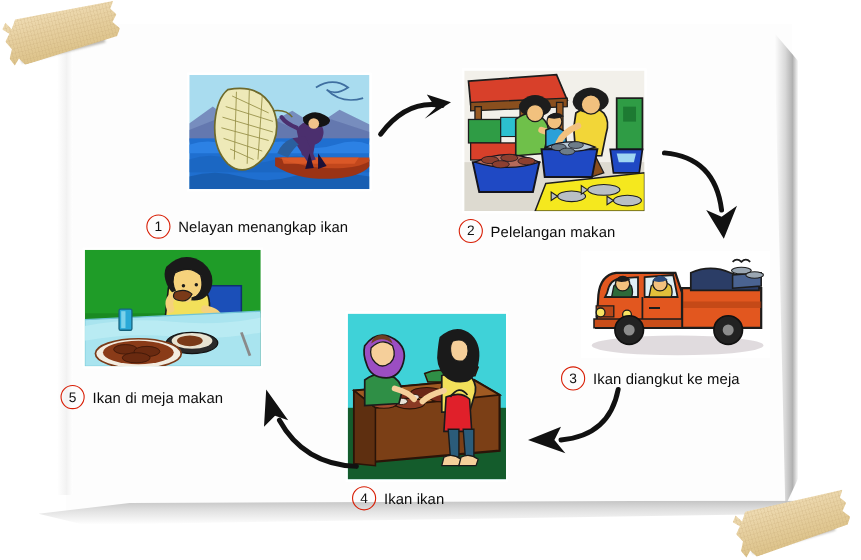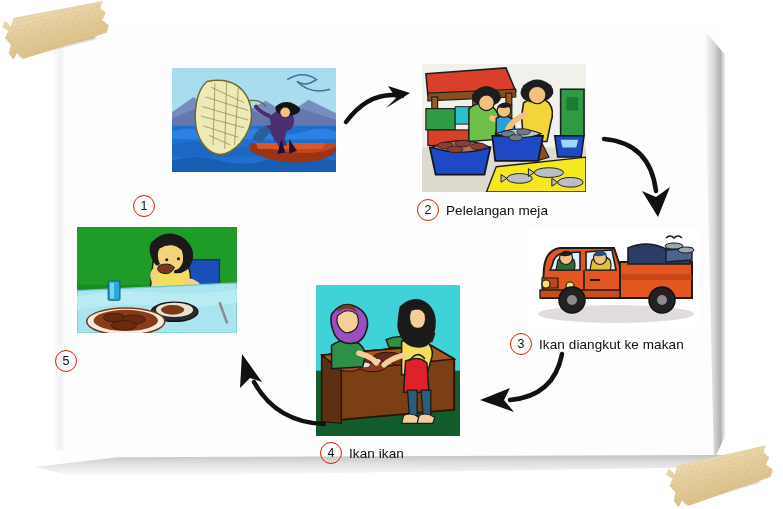--- a/index.html
+++ b/index.html
@@ -370,34 +370,36 @@
 
   <div class="arrow" id="arrow4">
     <svg viewBox="0 0 100 76" width="100" height="76">
       <path d="M96 72 Q48 70 26 30" stroke="#111" stroke-width="4.5" fill="none" stroke-linecap="round"></path>
       <path d="M14 2 L34 30 L22 26 L12 36 Z" fill="#111"></path>
     </svg>
   </div>
 
   <div class="caption" id="cap1">
     <span class="cap-num">1</span>
+    <span class="cap-txt">Nelayan menangkap ikan</span>
   </div>
 
   <div class="caption" id="cap2">
     <span class="cap-num">2</span>
-    <span class="cap-txt">Pelelangan meja</span>
+    <span class="cap-txt">Pelelangan makan</span>
   </div>
 
   <div class="caption" id="cap3">
     <span class="cap-num">3</span>
-    <span class="cap-txt">Ikan diangkut ke makan</span>
+    <span class="cap-txt">Ikan diangkut ke meja</span>
   </div>
 
   <div class="caption" id="cap4">
     <span class="cap-num">4</span>
     <span class="cap-txt">Ikan ikan</span>
   </div>
 
   <div class="caption" id="cap5">
     <span class="cap-num">5</span>
+    <span class="cap-txt">Ikan di meja makan</span>
   </div>
 
 </div>
 
 </body></html>

